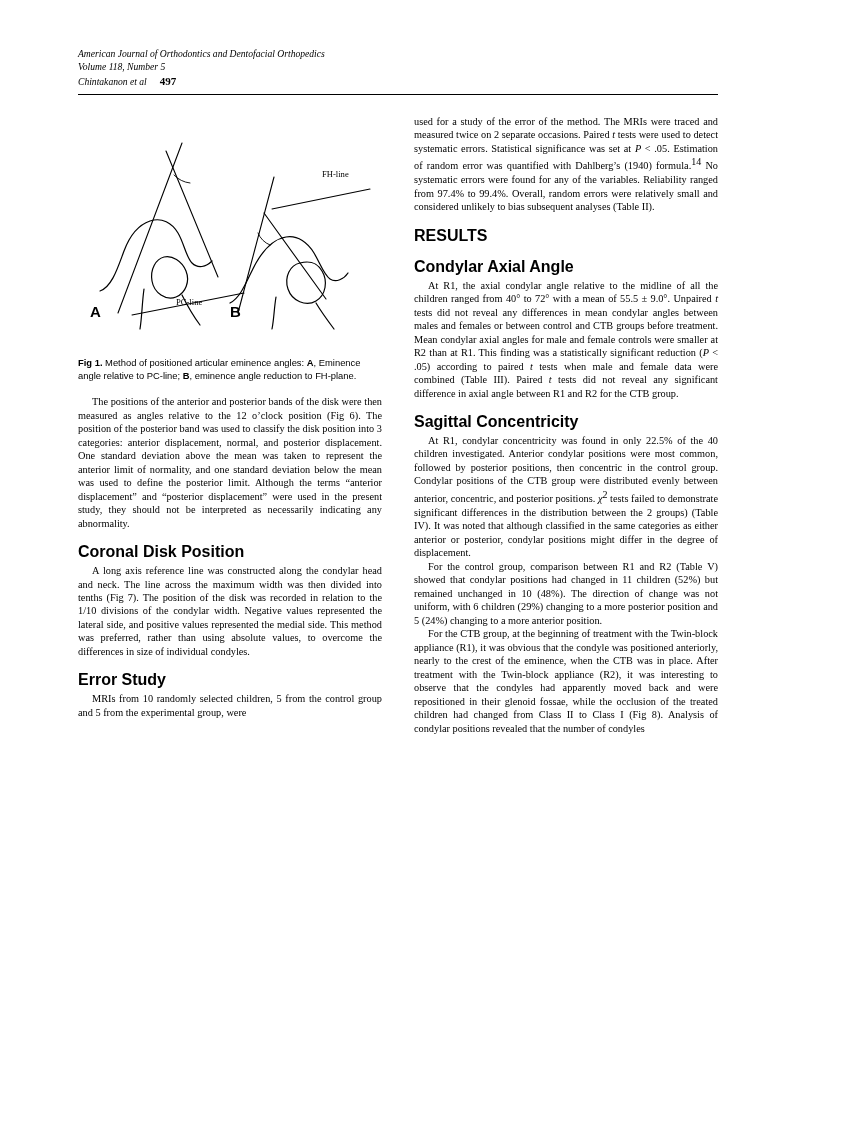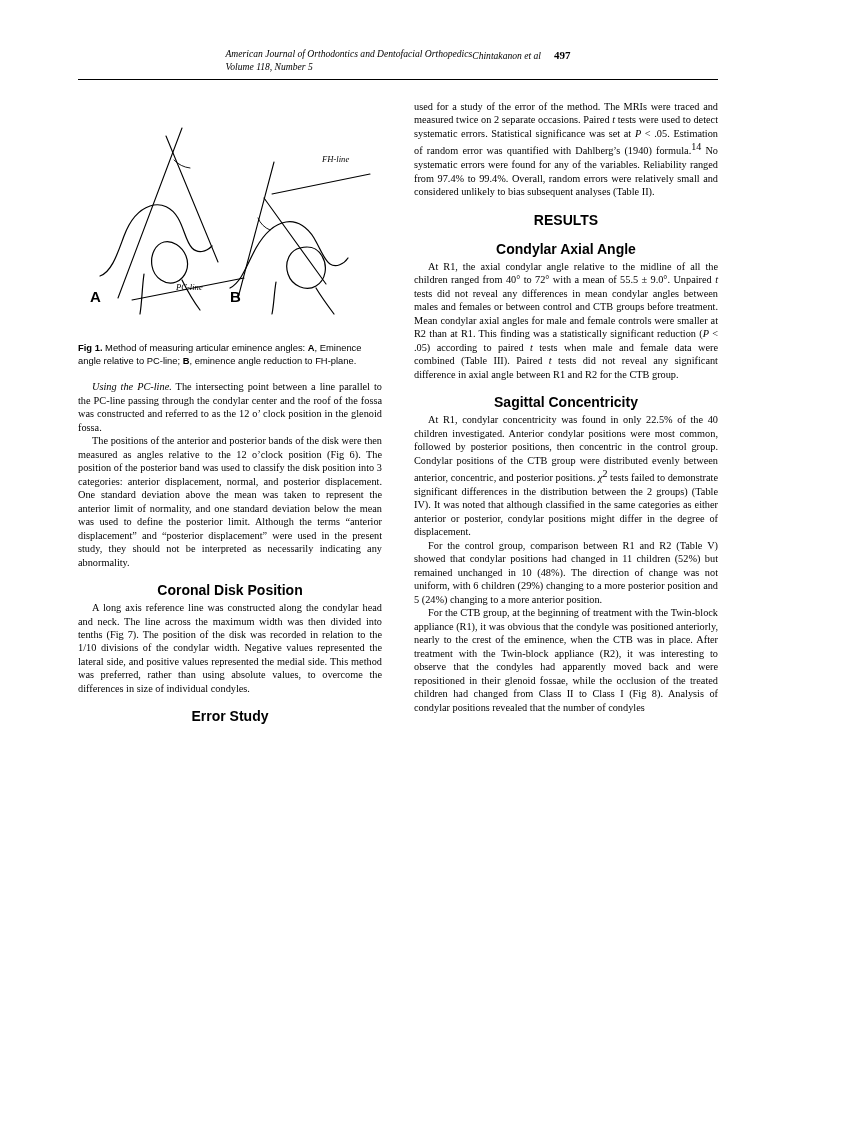--- a/index.html
+++ b/index.html
@@ -19,23 +19,24 @@
   }
   .content {
     position: absolute;
     left: 78px;
     top: 48px;
     width: 640px;
   }
   
   .runhead {
     display: flex;
-    justify-content: center;
+    justify-content: flex-end;
     align-items: flex-start;
     font-size: 9.6px;
+    flex-direction: column;
   }
   .runhead-left {
     font-style: italic;
     line-height: 1.35;
   }
   .runhead-right {
     font-style: italic;
     line-height: 1.35;
     white-space: nowrap;
   }
@@ -62,24 +63,23 @@
     font-size: 10.3px;
     line-height: 1.31;
     text-align: justify;
     margin: 0 0 0 0;
     text-indent: 14px;
     hyphens: auto;
   }
   p.body.noindent { text-indent: 0; }
   h3.sec {
     font-family: "Liberation Sans", sans-serif;
-    font-size: 14px;
+    font-size: 16px;
     font-weight: bold;
     margin: 13px 0 3px 0;
-    text-align: center;
   }
   h3.sec.tight { margin-top: 11px; }
   .ital { font-style: italic; }
   .sup { font-size: 10px; vertical-align: super; }
   
   .figure-wrap {
     width: 304px;
     margin: 2px 0 0 0;
   }
   .figbox {
@@ -97,21 +97,20 @@
   .fig-caption b { font-weight: bold; }
   .fig-label {
     position: absolute;
     font-family: "Liberation Sans", sans-serif;
     font-weight: bold;
     font-size: 15px;
   }
   .fig-text {
     position: absolute;
     font-family: "Liberation Serif", serif;
-    font-style: italic;
     font-size: 8.6px;
   }
   .gap-md { height: 13px; }
 </style>
 </head>
 <body>
 
 <div class="page">
   <div class="content">
 
@@ -170,35 +169,35 @@
                 <path d="M 198 180 C 196 192 196 202 194 212" stroke-width="1.2"></path>
                 <path d="M 238 186 C 244 196 250 204 256 212" stroke-width="1.2"></path>
               </g>
             </svg>
             <span class="fig-label" style="left:12px; top:186px;">A</span>
             <span class="fig-label" style="left:152px; top:186px;">B</span>
             <span class="fig-text" style="left:98px; top:180px;">PC-line</span>
             <span class="fig-text" style="left:244px; top:52px;">FH-line</span>
           </div>
           <div class="fig-caption">
-            <b>Fig 1.</b><span> Method of measuring articular eminence angles: </span><b>A</b><span>, Eminence angle relative to PC-line; </span><b>B</b><span>, eminence angle reduction to FH-plane.</span>
+            <b>Fig 1.</b><span> Method of positioned articular eminence angles: </span><b>A</b><span>, Eminence angle relative to PC-line; </span><b>B</b><span>, eminence angle reduction to FH-plane.</span>
           </div>
         </div>
 
         <div class="gap-md"></div>
 
-        <p class="body"><span class="ital">Using the PC-line.</span><span> The intersecting point between a line parallel to the PC-line passing through the condylar center and the roof of the fossa was constructed and referred to as the 12 o’ clock position in the glenoid fossa.</span></p>
 
 
         <p class="body">The positions of the anterior and posterior bands of the disk were then measured as angles relative to the 12 o’clock position (Fig 6). The position of the posterior band was used to classify the disk position into 3 categories: anterior displacement, normal, and posterior displacement. One standard deviation above the mean was taken to represent the anterior limit of normality, and one standard deviation below the mean was used to define the posterior limit. Although the terms “anterior displacement” and “posterior displacement” were used in the present study, they should not be interpreted as necessarily indicating any abnormality.</p>
 
         <h3 class="sec">Coronal Disk Position</h3>
         <p class="body">A long axis reference line was constructed along the condylar head and neck. The line across the maximum width was then divided into tenths (Fig 7). The position of the disk was recorded in relation to the 1/10 divisions of the condylar width. Negative values represented the lateral side, and positive values represented the medial side. This method was preferred, rather than using absolute values, to overcome the differences in size of individual condyles.</p>
 
         <h3 class="sec">Error Study</h3>
+        <p class="body">MRIs from 10 randomly selected children, 5 from the control group and 5 from the experimental group, were</p>
       </div>
 
       <div class="col">
 
         <p class="body noindent"><span>used for a study of the error of the method. The MRIs were traced and measured twice on 2 separate occasions. Paired </span><span class="ital">t</span><span> tests were used to detect systematic errors. Statistical significance was set at </span><span class="ital">P</span><span> &lt; .05. Estimation of random error was quantified with Dahlberg’s (1940) formula.</span><span class="sup">14</span><span> No systematic errors were found for any of the variables. Reliability ranged from 97.4% to 99.4%. Overall, random errors were relatively small and considered unlikely to bias subsequent analyses (Table II).</span></p>
 
         <h3 class="sec">RESULTS</h3>
         <h3 class="sec tight" style="margin-top:13px">Condylar Axial Angle</h3>
 
         <p class="body"><span>At R1, the axial condylar angle relative to the midline of all the children ranged from 40° to 72° with a mean of 55.5 ± 9.0°. Unpaired </span><span class="ital">t</span><span> tests did not reveal any differences in mean condylar angles between males and females or between control and CTB groups before treatment. Mean condylar axial angles for male and female controls were smaller at R2 than at R1. This finding was a statistically significant reduction (</span><span class="ital">P</span><span> &lt; .05) according to paired </span><span class="ital">t</span><span> tests when male and female data were combined (Table III). Paired </span><span class="ital">t</span><span> tests did not reveal any significant difference in axial angle between R1 and R2 for the CTB group.</span></p>

